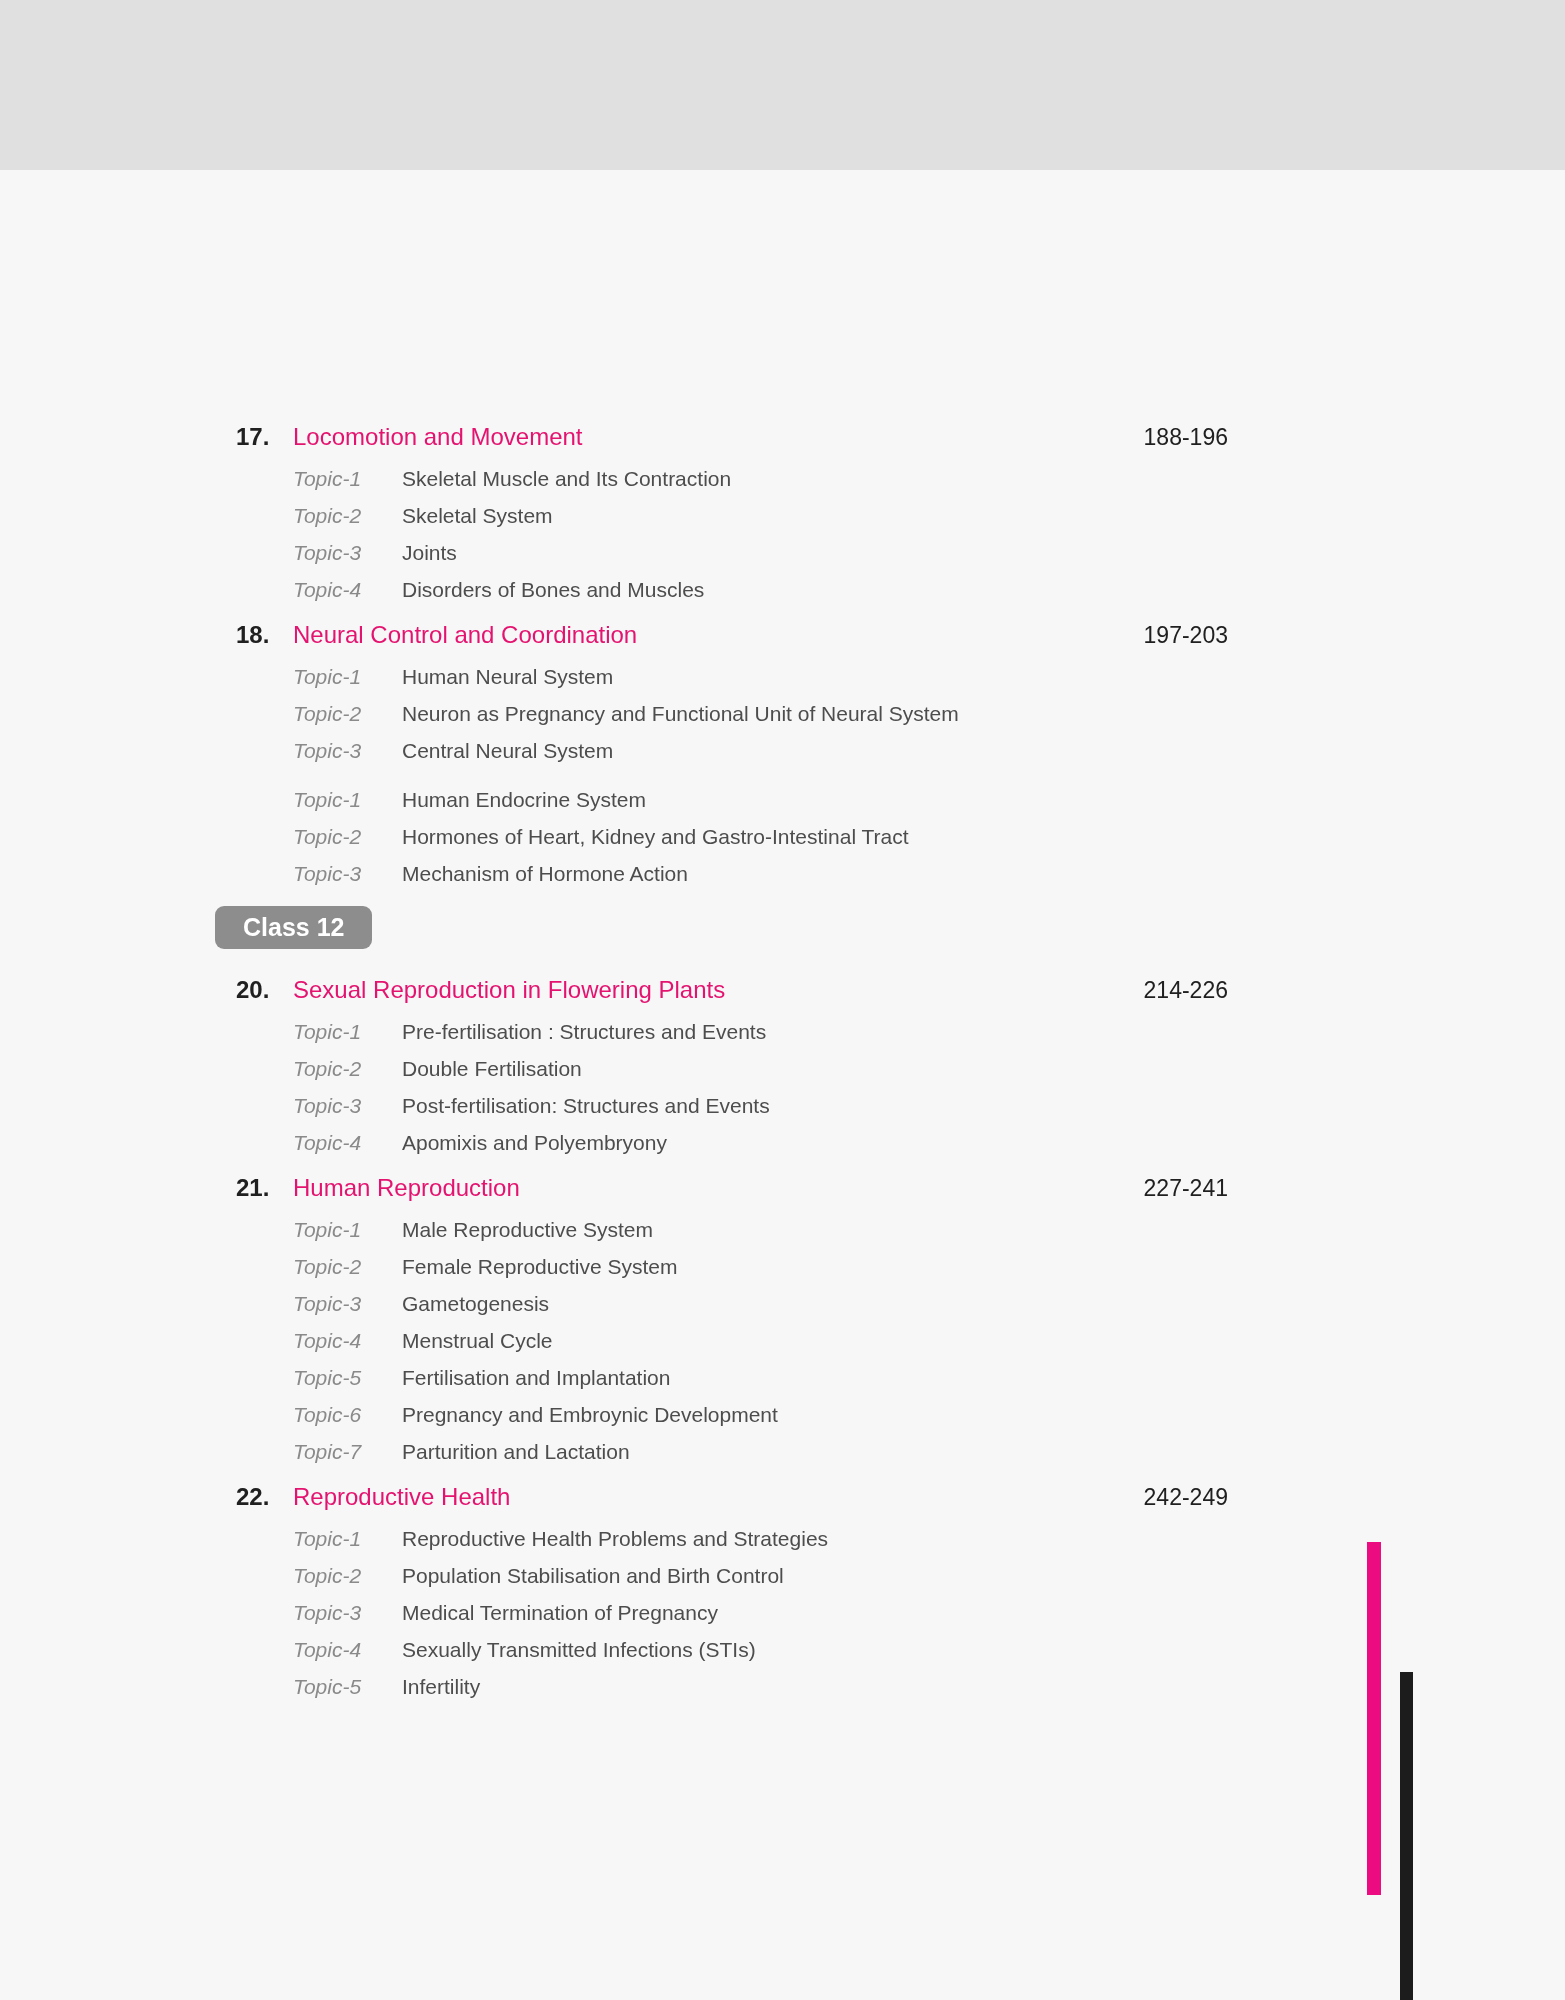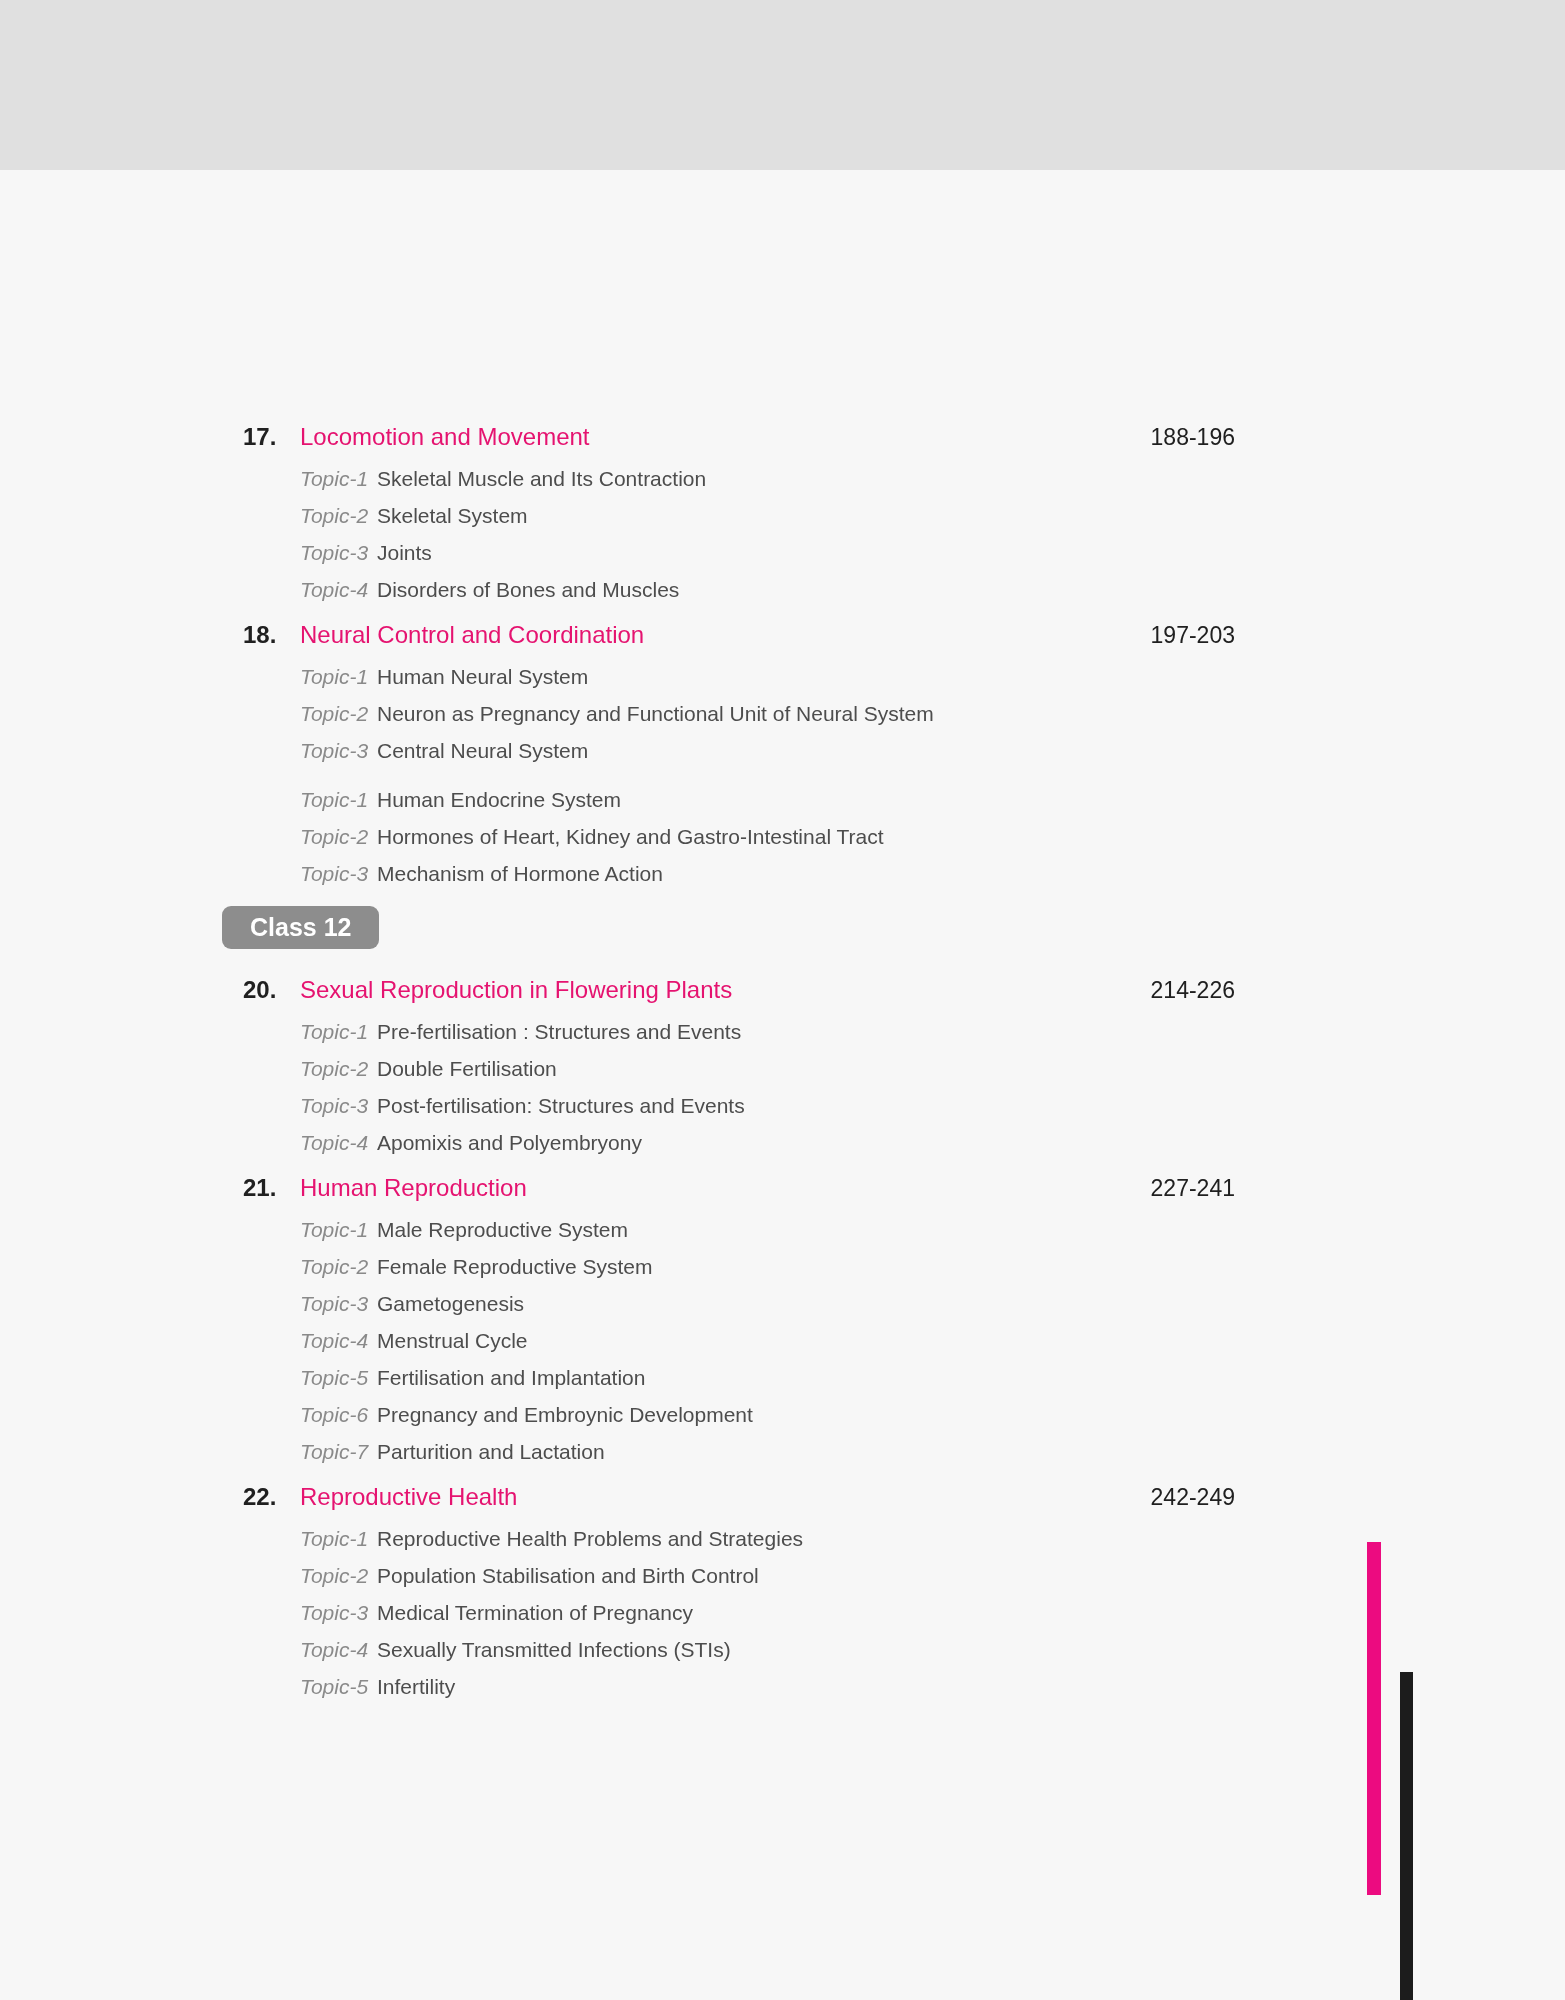--- a/index.html
+++ b/index.html
@@ -1,27 +1,27 @@
 <!DOCTYPE html>
 <html><head>
 <meta charset="utf-8">
 <style>
   html,body{margin:0;padding:0;background:#f7f7f7;}
   .page{
     position:relative;width:1565px;height:2000px;overflow:hidden;
     background:#f7f7f7;font-family:"Liberation Sans",sans-serif;
   }
   .header-band{position:absolute;top:0;left:0;width:100%;height:170px;background:#e0e0e0;}
-  .toc{position:absolute;left:243px;top:422px;width:992px;}
+  .toc{position:absolute;left:236px;top:422px;width:992px;}
   .chapter{margin-bottom:12px;}
   .ch-head{display:flex;align-items:baseline;line-height:30px;margin-bottom:8px;}
   .ch-num{width:57px;font-size:24px;font-weight:bold;color:#202020;flex:0 0 auto;}
   .ch-title{font-size:24px;color:#e51370;flex:1 1 auto;}
   .ch-pages{font-size:23px;font-weight:normal;color:#202020;flex:0 0 auto;}
-  .topic-row{display:flex;margin-left:57px;line-height:37px;font-size:21px;}
+  .topic-row{display:flex;margin-left:57px;line-height:37px;font-size:21px;gap:32px;}
   .topic-label{width:77px;flex:0 0 auto;font-style:italic;color:#8a8a8a;}
   .topic-title{color:#4d4d4d;}
   .class-badge{
     display:block;width:max-content;margin:14px 0 26px -21px;
     background:#8d8d8d;color:#ffffff;font-size:25px;font-weight:bold;
     padding:6px 28px;border-radius:9px;line-height:31px;
   }
   .bar{position:absolute;}
   .bar-pink{left:1367px;top:1542px;width:14px;height:353px;background:#ec0b80;}
   .bar-black{left:1400px;top:1672px;width:13px;height:328px;background:#1c1c1c;}

